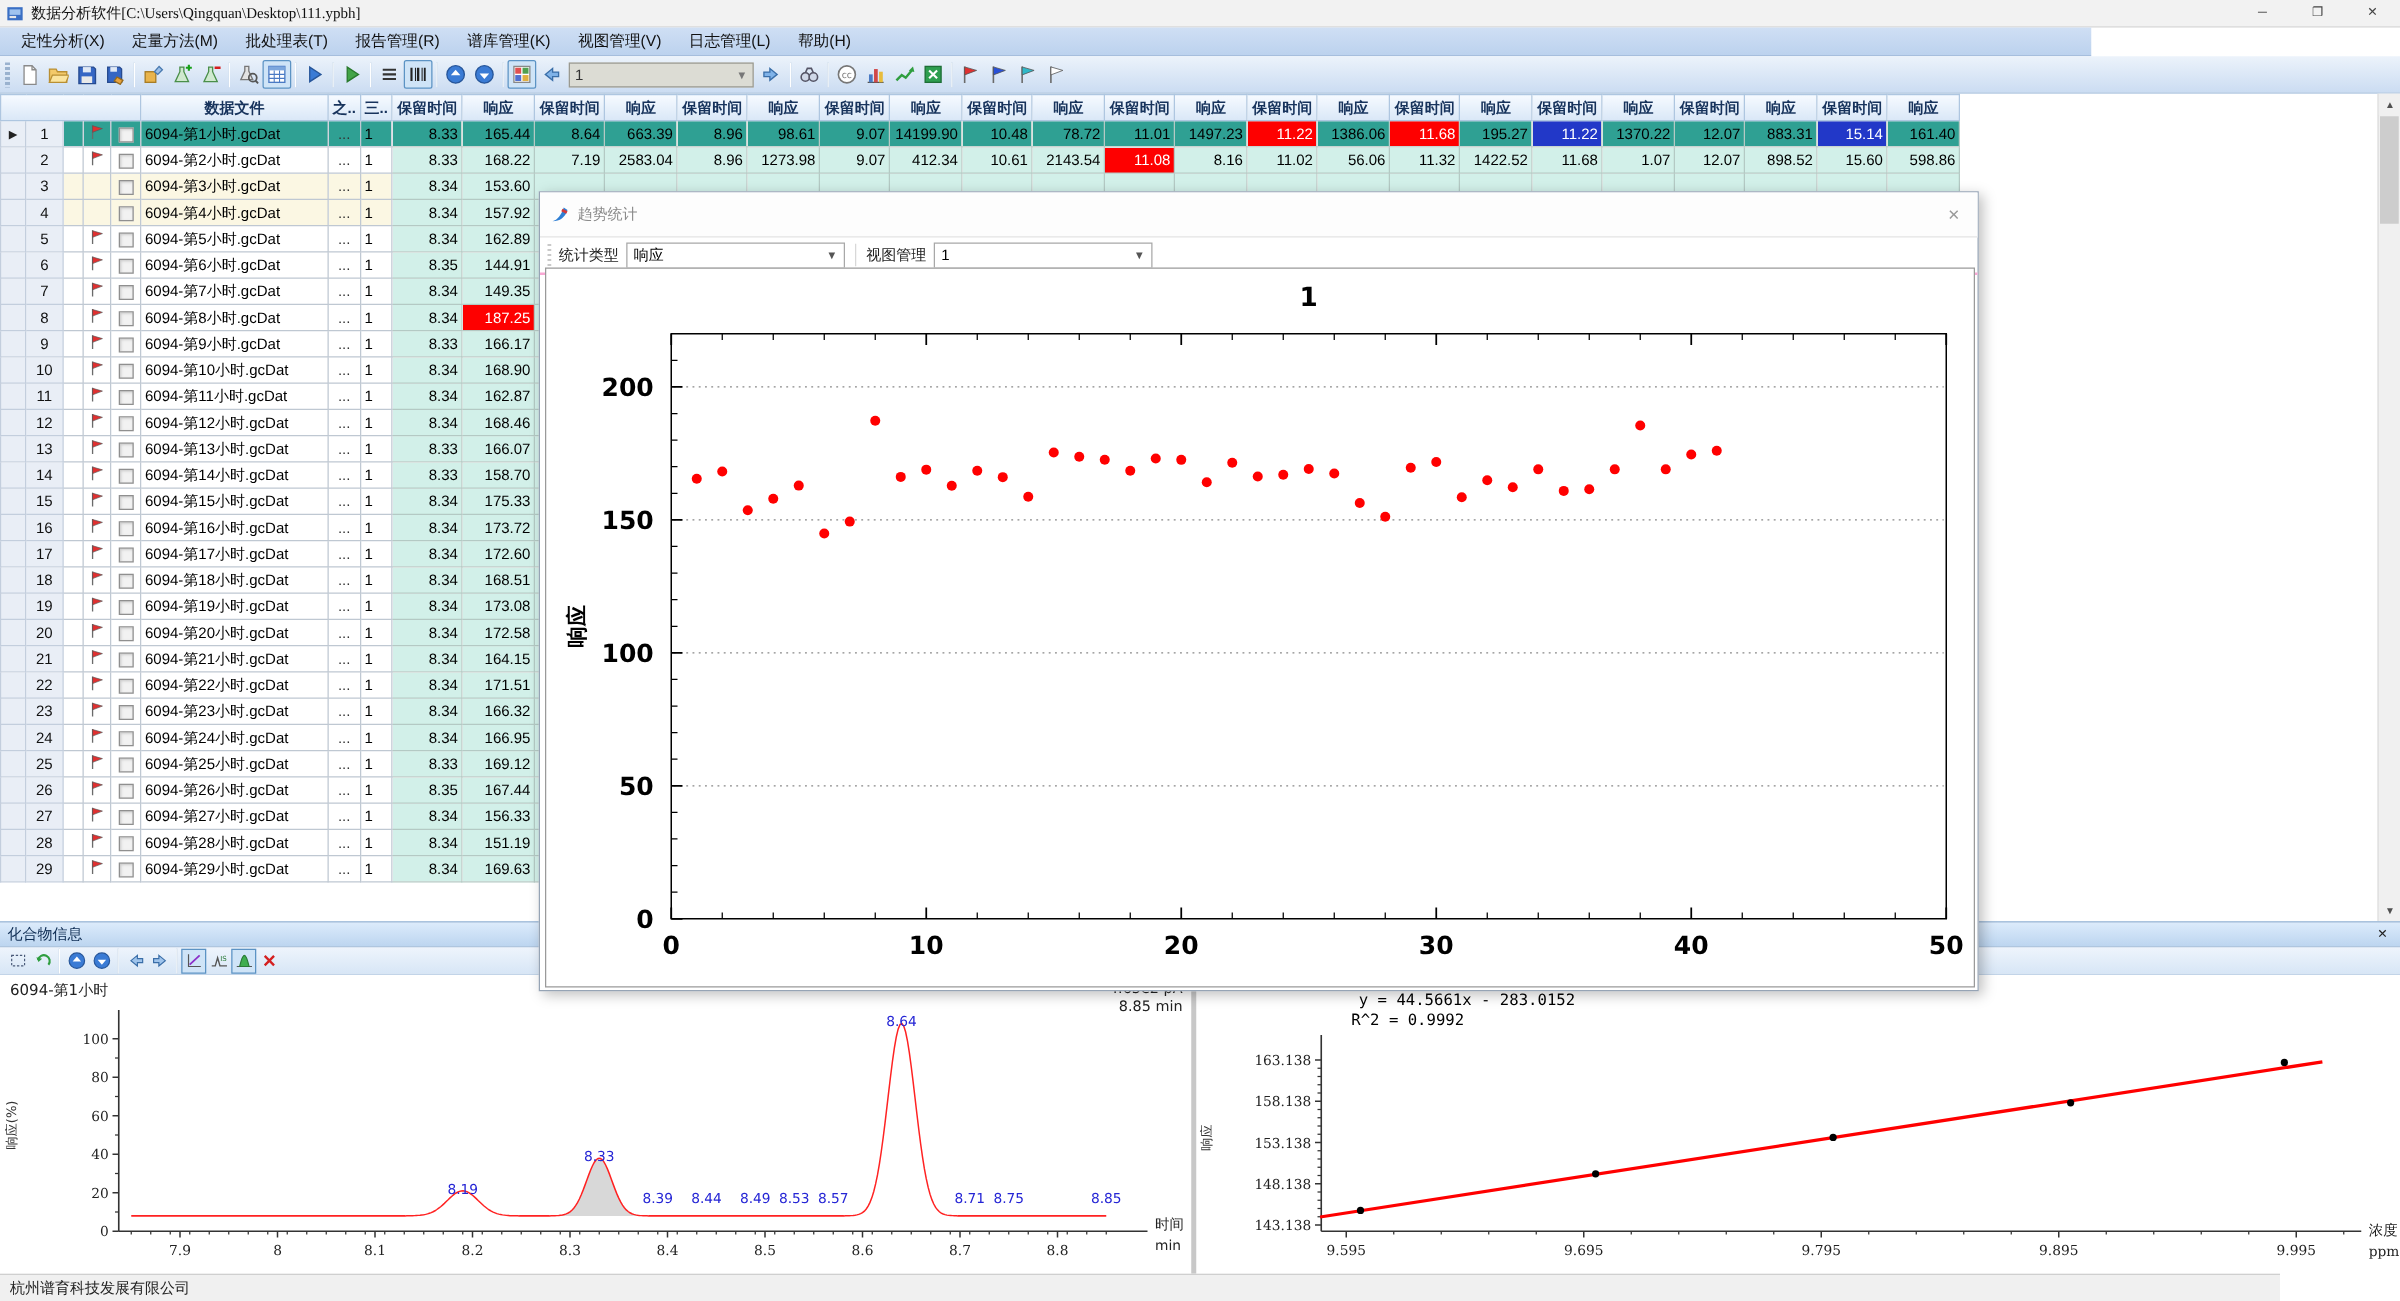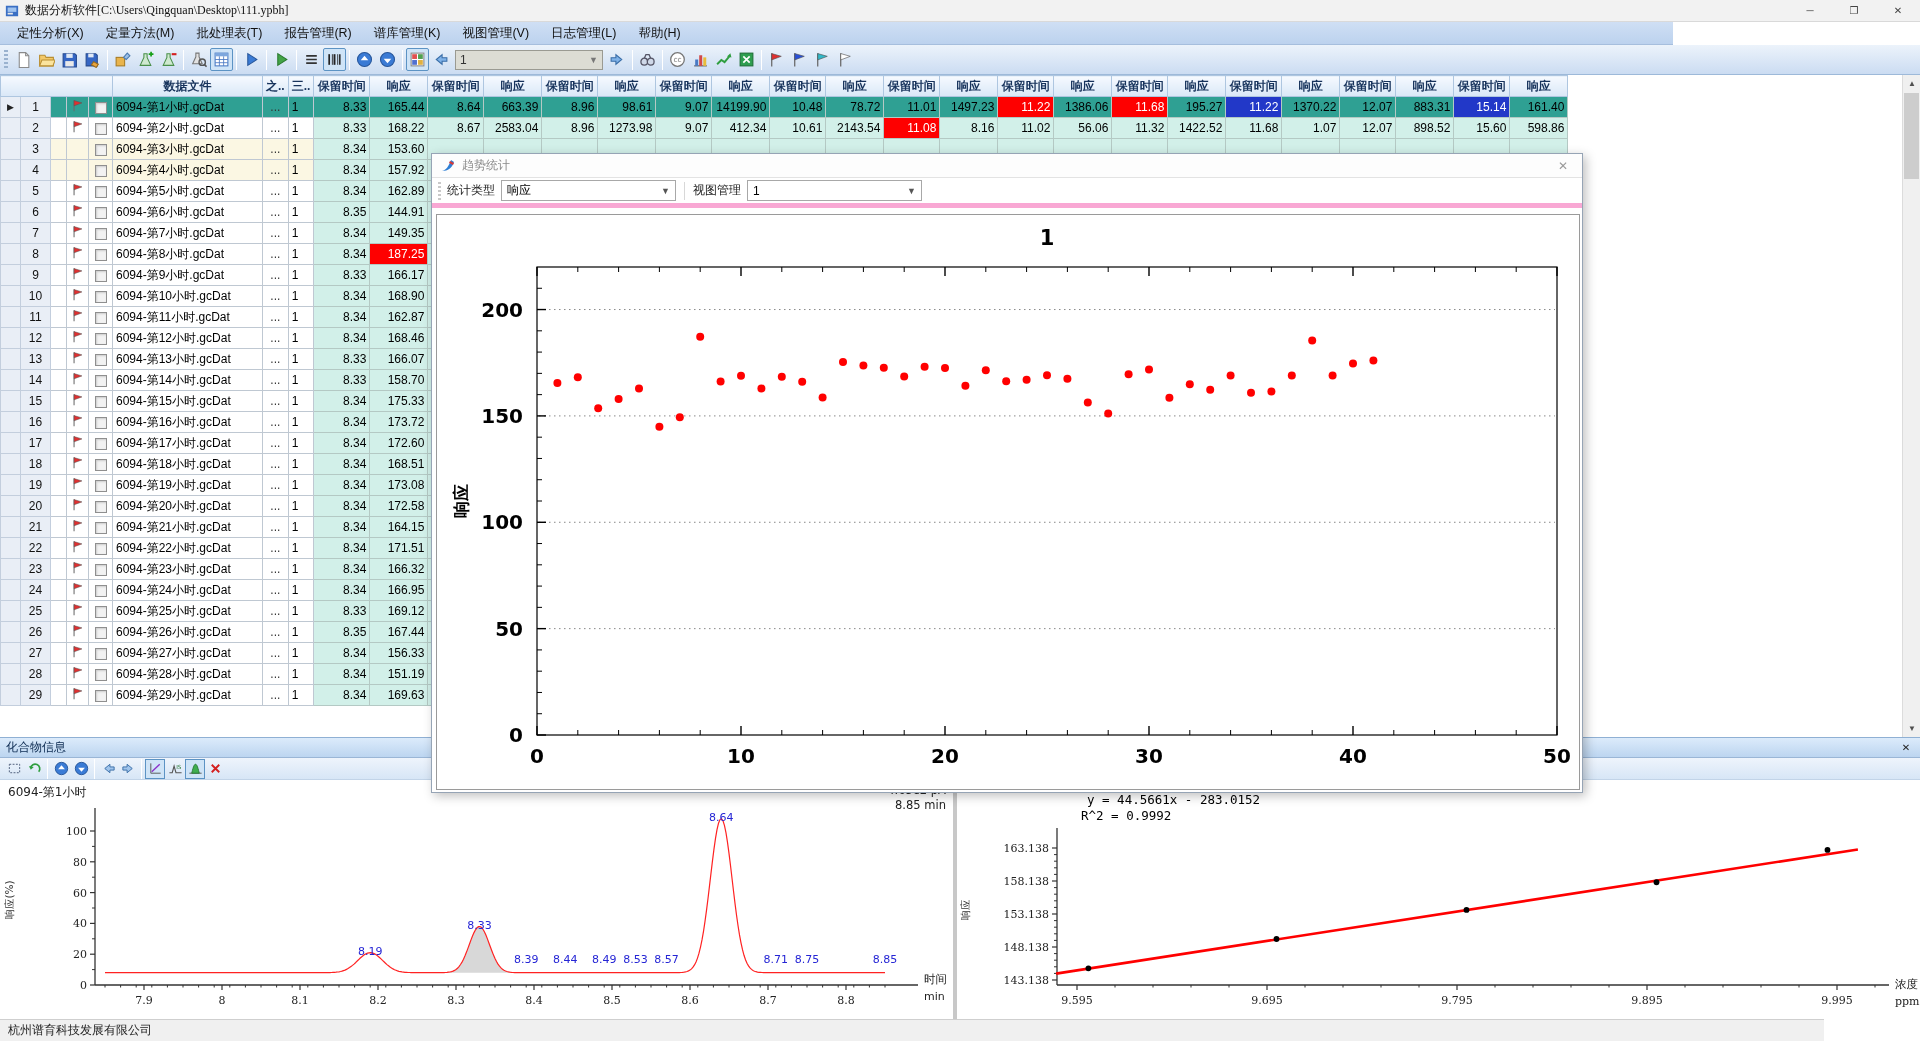--- a/index.html
+++ b/index.html
@@ -85,26 +85,26 @@
   svg text { user-select:none; }
 
   
   #statusbar { left:0; top:1019px; width:1824px; height:22px; background:#f0f0f0;
     border-top:1px solid #cfcfcf; display:flex; align-items:center; padding-left:8px;
     font-size:12px; color:#222; }
 
   
   #dialog { left:431px; top:153px; width:1152px; height:640px; background:#fff;
     border:1px solid #96a4b5; box-shadow:3px 3px 10px rgba(0,0,0,.25); z-index:50; }
-  #dlg-title { height:24px; background:#fdfdfd; border-bottom:1px solid #e3e3e3;
+  #dlg-title { height:36px; background:#fdfdfd; border-bottom:1px solid #e3e3e3;
     display:flex; align-items:center; padding:0 8px; }
   #dlg-title .t { color:#8a8a8a; font-size:12px; margin-left:6px; }
   #dlg-close { margin-left:auto; color:#9a9a9a; font-size:12px; width:22px; text-align:center; }
   #dlg-controls { height:30px; display:flex; align-items:center; padding-left:6px;
-    border-bottom:5px solid #f9a8d4; }
+    border-bottom:2px solid #f9a8d4; }
   .dgrip { width:3px; height:18px; margin-right:6px;
     background:repeating-linear-gradient(#c9c9c9 0 2px, transparent 2px 4px); }
   .dlbl { font-size:12px; color:#222; margin-right:6px; }
   .dsel { width:175px; height:21px; border:1px solid #a8a8a8; background:#fff;
     display:flex; align-items:center; padding:0 5px; font-size:12px; }
   .dsel .arr { margin-left:auto; color:#555; font-size:9px; }
   .dsep { width:1px; height:18px; background:#d8d8d8; margin:0 8px; }
   #dlg-chart { position:absolute; left:4px; top:60px; width:1144px; height:576px;
     border:1px solid #9a9a9a; background:#fff; }
 </style>
@@ -431,21 +431,21 @@
           <td class="flagc"><svg width="14" height="15" viewBox="0 0 16 16">
               <path d="M3.5 2v12.5" stroke="#6a6a6a" stroke-width="1.2" fill="none"></path>
               <path d="M3.5 2.4l9 2.6-9 3.4z" fill="#e03030" stroke="#555" stroke-width="0.6"></path>
             </svg></td>
           <td class="cbc"><span class="cb"></span></td>
           <td class="file">6094-第2小时.gcDat</td>
           <td class="dots">...</td>
           <td class="one">1</td>
           <td class="rt">8.33</td>
           <td class="resp">168.22</td>
-          <td class="rt">8.67</td>
+          <td class="rt">7.19</td>
           <td class="resp">2583.04</td>
           <td class="rt">8.96</td>
           <td class="resp">1273.98</td>
           <td class="rt">9.07</td>
           <td class="resp">412.34</td>
           <td class="rt">10.61</td>
           <td class="resp">2143.54</td>
           <td class="rt c-red">11.08</td>
           <td class="resp">8.16</td>
           <td class="rt">11.02</td>

